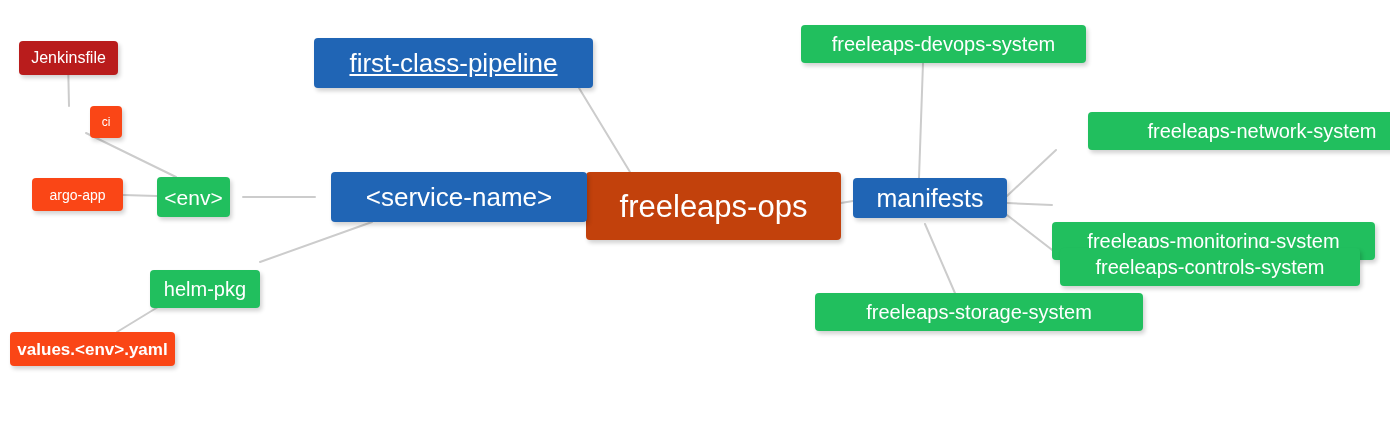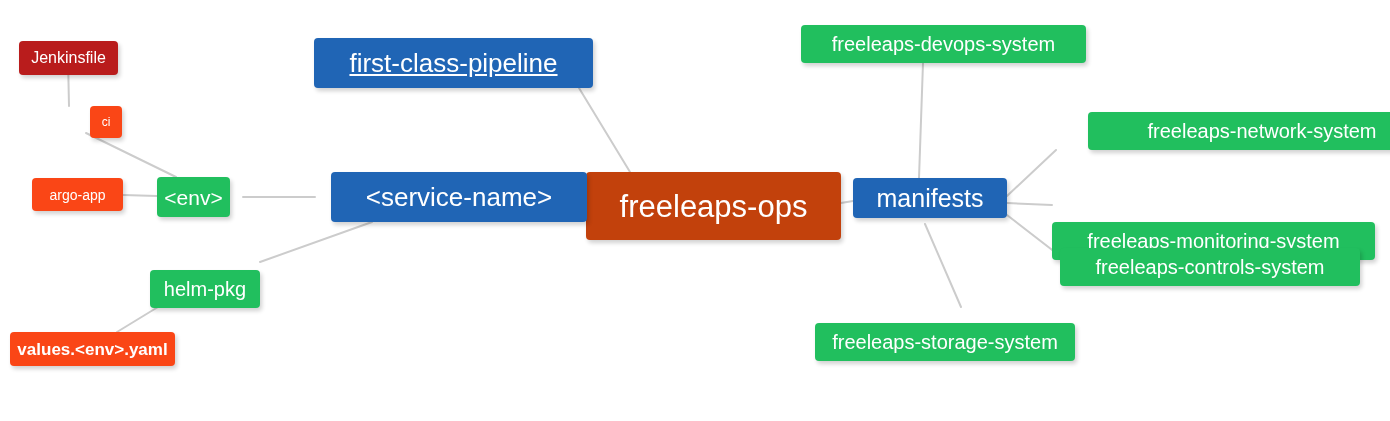--- a/index.html
+++ b/index.html
@@ -70,19 +70,19 @@
       <div class="mm-node lvl-root" style="left: 586px; top: 172px; width: 255px; height: 68px; font-size: 31px;">freeleaps-ops</div>
       <div class="mm-node lvl-blue" style="left: 331px; top: 172px; width: 256px; height: 50px; font-size: 26px;">&lt;service-name&gt;</div>
       <div class="mm-node lvl-blue" style="left: 314px; top: 38px; width: 279px; height: 50px; font-size: 26px; text-decoration: underline;">first-class-pipeline</div>
       <div class="mm-node lvl-blue" style="left: 853px; top: 178px; width: 154px; height: 40px; font-size: 25px;">manifests</div>
       <div class="mm-node lvl-green" style="left: 157px; top: 177px; width: 73px; height: 40px; font-size: 21px;">&lt;env&gt;</div>
       <div class="mm-node lvl-green" style="left: 150px; top: 258px; width: 110px; height: 38px; font-size: 20px; margin-top: 12px;">helm-pkg</div>
       <div class="mm-node lvl-green" style="left: 801px; top: 25px; width: 285px; height: 38px; font-size: 20px;">freeleaps-devops-system</div>
       <div class="mm-node lvl-green" style="left: 1088px; top: 112px; width: 348px; height: 38px; font-size: 20px;">freeleaps-network-system</div>
       <div class="mm-node lvl-green" style="left: 1052px; top: 186px; width: 323px; height: 38px; font-size: 20px; margin-top: 36px;">freeleaps-monitoring-system</div>
       <div class="mm-node lvl-green" style="left: 1060px; top: 248px; width: 300px; height: 38px; font-size: 20px;">freeleaps-controls-system</div>
-      <div class="mm-node lvl-green" style="left: 815px; top: 323px; width: 260px; height: 38px; font-size: 20px;">freeleaps-storage-system</div>
+      <div class="mm-node lvl-green" style="left: 815px; top: 293px; width: 328px; height: 38px; font-size: 20px;">freeleaps-storage-system</div>
       <div class="mm-node lvl-red" style="left: 54px; top: 106px; width: 32px; height: 32px; font-size: 12px; margin-left: 36px;">ci</div>
       <div class="mm-node lvl-red" style="left: 32px; top: 178px; width: 91px; height: 33px; font-size: 14px;">argo-app</div>
       <div class="mm-node lvl-red" style="left: 10px; top: 332px; width: 165px; height: 34px; font-size: 17px; font-weight: bold;">values.&lt;env&gt;.yaml</div>
       <div class="mm-node lvl-orange" style="left: 19px; top: 25px; width: 99px; height: 34px; font-size: 16px;">Jenkinsfile</div>
     </div>
 </div>
 
 </body></html>

